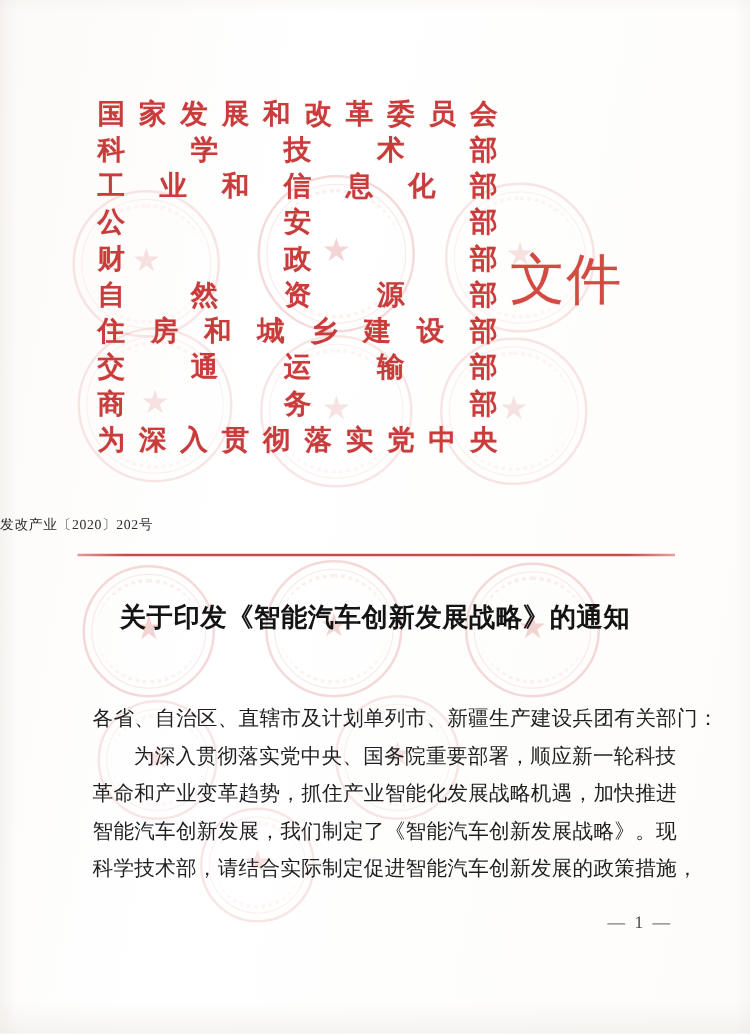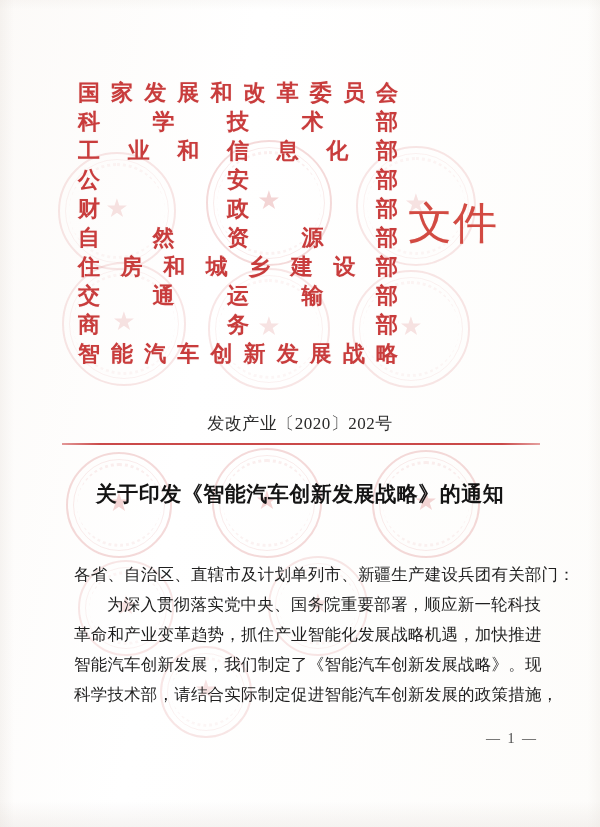--- a/index.html
+++ b/index.html
@@ -83,21 +83,21 @@
   
   .header-block {
     position: absolute;
     left: 78px;
     top: 78px;
     width: 320px;
     z-index: 3;
   }
   .agency-line {
     color: #c83c3c;
-    font-family: Liberation Sans, sans-serif;
+    font-family: Liberation Mono, monospace;
     font-weight: 700;
     font-size: 22px;
     line-height: 29px;
     height: 29px;
     text-align: justify;
     text-align-last: justify;
     white-space: nowrap;
     letter-spacing: 0;
     text-shadow: 0 0 1px rgba(200,60,60,0.25);
   }
@@ -117,24 +117,23 @@
     text-shadow: 0 0 1px rgba(210,74,66,0.3);
   }
 
   
   .doc-number {
     position: absolute;
     left: 0;
     right: 0;
     top: 412px;
     z-index: 3;
-    text-align: center;
     color: #2b2b2b;
     font-family: "Liberation Serif", "DejaVu Serif", serif;
-    font-size: 17px;
+    font-size: 11px;
     letter-spacing: 0.5px;
   }
 
   
   .divider {
     position: absolute;
     left: 62px;
     top: 443px;
     width: 478px;
     height: 2px;
@@ -254,21 +253,21 @@
   <div class="header-block">
     <div class="agency-line">国家发展和改革委员会</div>
     <div class="agency-line">科学技术部</div>
     <div class="agency-line">工业和信息化部</div>
     <div class="agency-line">公安部</div>
     <div class="agency-line">财政部</div>
     <div class="agency-line">自然资源部</div>
     <div class="agency-line">住房和城乡建设部</div>
     <div class="agency-line">交通运输部</div>
     <div class="agency-line">商务部</div>
-    <div class="agency-line">智能汽车创新发展战略</div>
+    <div class="agency-line">为深入贯彻落实党中央</div>
   </div>
 
   <div class="wenjian">文件</div>
 
   <div class="doc-number">发改产业〔2020〕202号</div>
 
   <div class="divider"></div>
 
   <div class="doc-title">关于印发《智能汽车创新发展战略》的通知</div>
 

